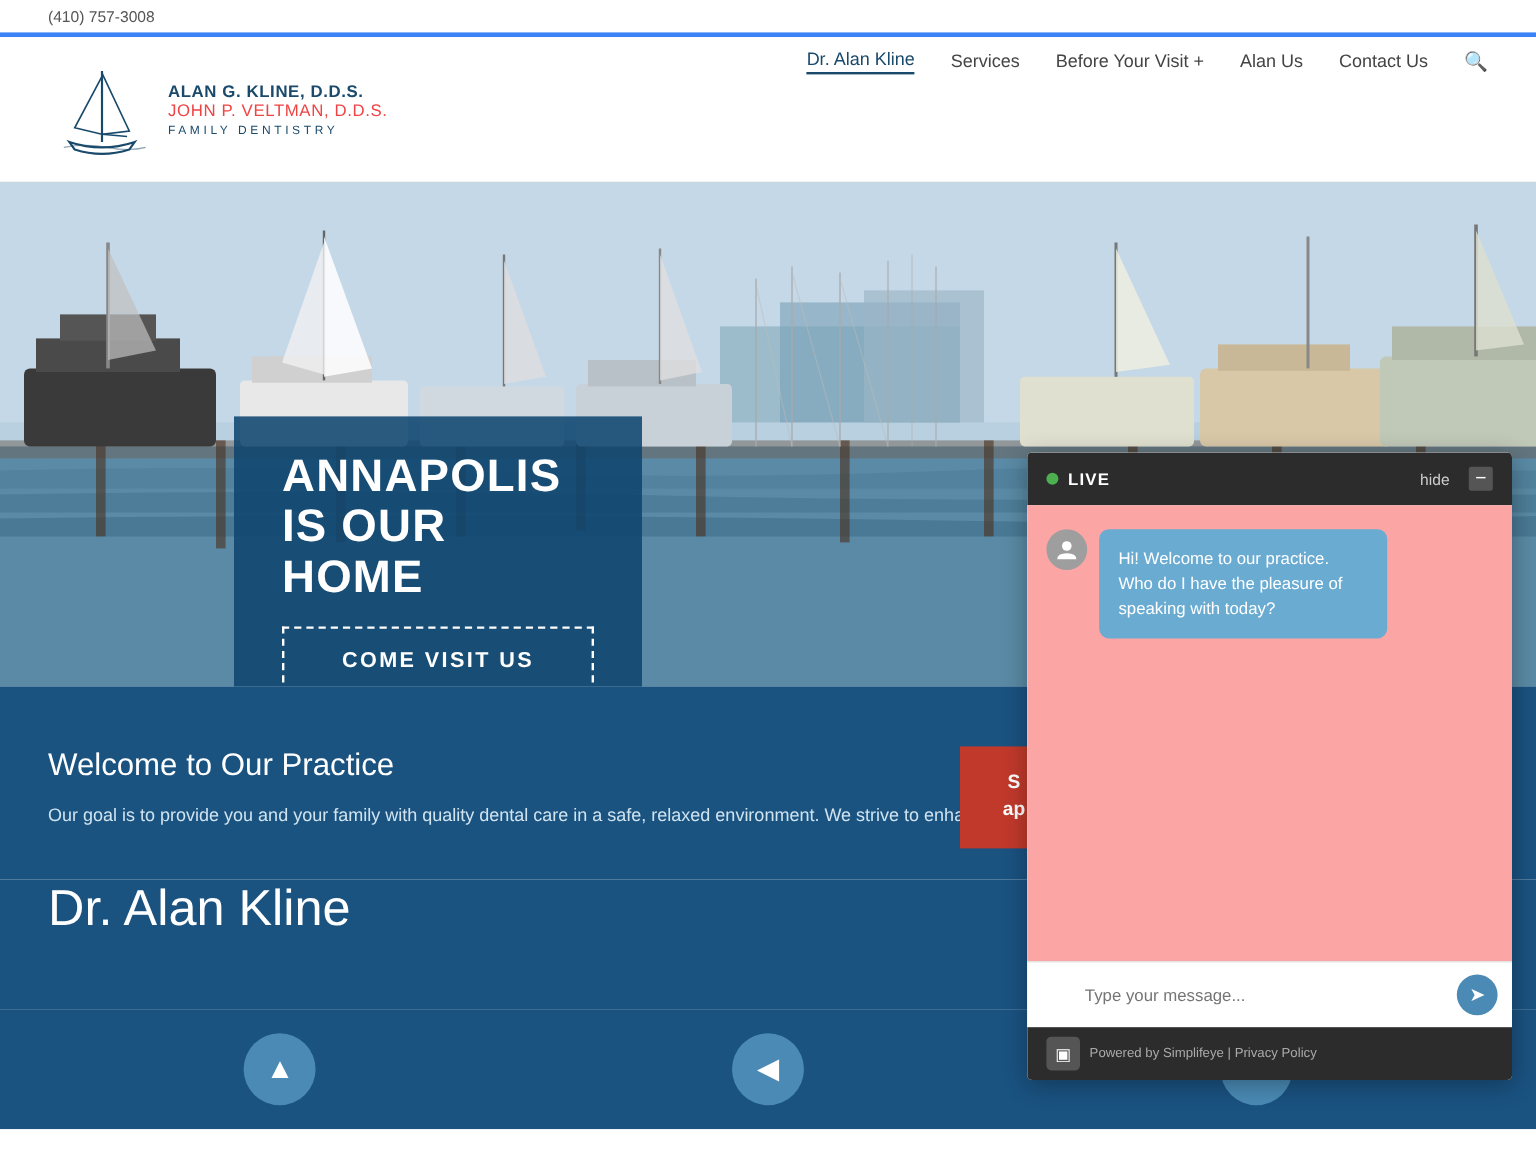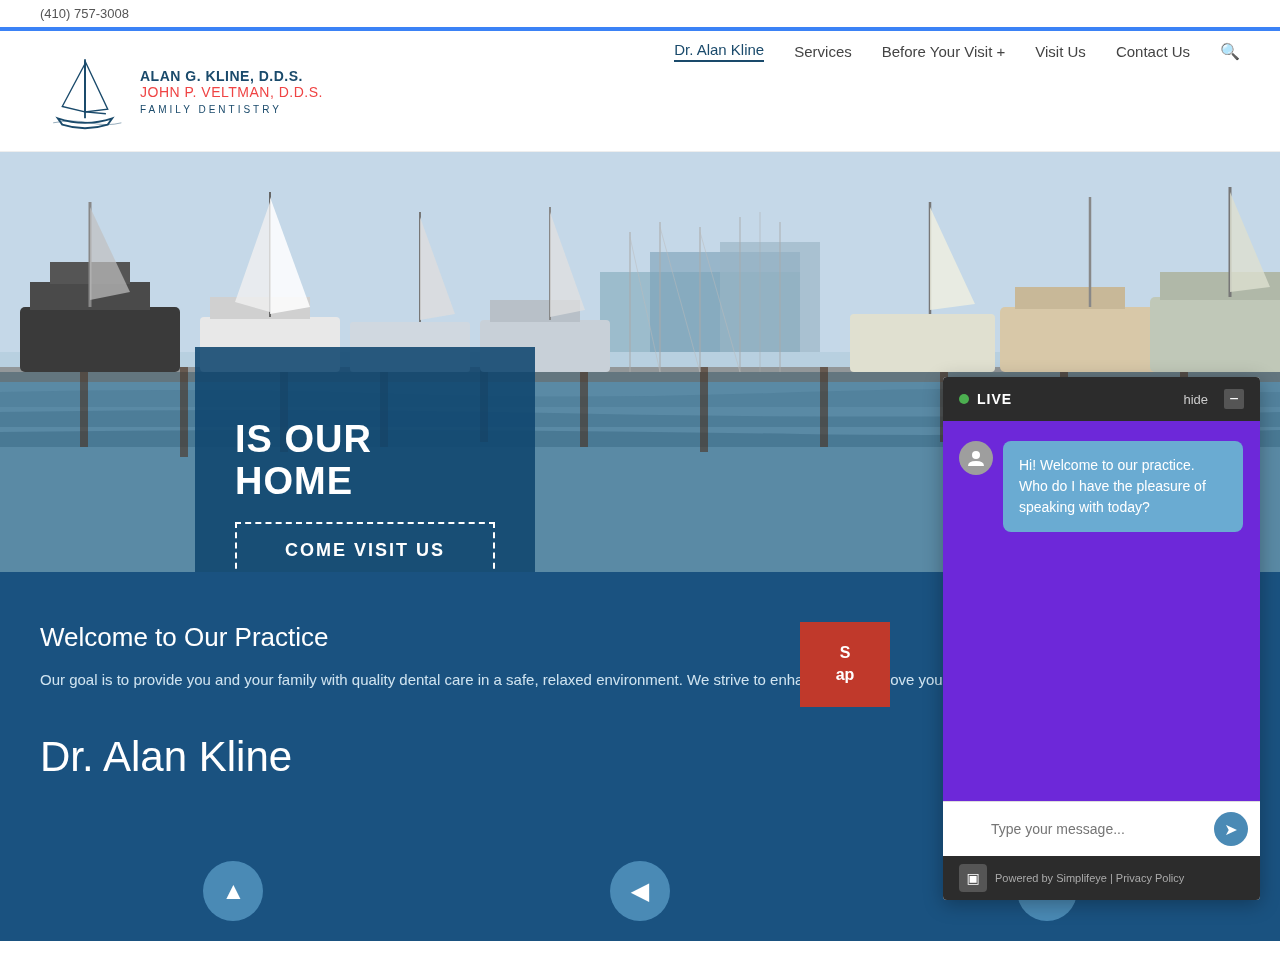--- a/index.html
+++ b/index.html
@@ -211,21 +211,21 @@
       font-size: 24px;
       color: #fff;
       cursor: pointer;
     }
 
     
     .chat-widget {
       position: fixed;
       bottom: 60px;
       right: 20px;
-      width: 317px;
+      width: 404px;
       background: #fff;
       border-radius: 4px;
       box-shadow: 0 4px 20px rgba(0,0,0,0.3);
       z-index: 1000;
       overflow: hidden;
       display: flex;
       flex-direction: column;
     }
 
     .chat-header {
@@ -268,21 +268,21 @@
       align-items: center;
       justify-content: center;
       font-size: 16px;
       color: #fff;
       cursor: pointer;
     }
 
     .chat-messages {
       min-height: 380px;
       max-height: 380px;
-      background: #6d28d9;
+      background: #fca5a5;
       padding: 20px 16px;
       display: flex;
       flex-direction: column;
       gap: 12px;
       overflow-y: auto;
     }
 
     .chat-message-row {
       display: flex;
       align-items: flex-start;
@@ -401,21 +401,21 @@
       <span class="name1">ALAN G. KLINE, D.D.S.</span>
       <span class="name2">JOHN P. VELTMAN, D.D.S.</span>
       <span class="subtitle">FAMILY  DENTISTRY</span>
     </div>
   </div>
 
   <nav>
     <a href="#" class="active">Dr. Alan Kline</a>
     <a href="#">Services</a>
     <a href="#">Before Your Visit +</a>
-    <a href="#">Visit Us</a>
+    <a href="#">Alan Us</a>
     <a href="#">Contact Us</a>
     <span class="search-icon">🔍</span>
   </nav>
 </div>
 
 <div class="hero">
 
   <svg class="hero-bg" viewBox="0 0 1280 420" xmlns="http://www.w3.org/2000/svg" preserveAspectRatio="xMidYMid slice">
 
     <rect width="1280" height="420" fill="#b8d0e0"></rect>
@@ -487,21 +487,21 @@
     <line x1="780" y1="70" x2="780" y2="220" stroke="#aaa" stroke-width="1.5" opacity="0.6"></line>
     <line x1="760" y1="60" x2="760" y2="220" stroke="#aaa" stroke-width="1" opacity="0.5"></line>
 
     <line x1="630" y1="85" x2="660" y2="220" stroke="#bbb" stroke-width="1" opacity="0.5"></line>
     <line x1="660" y1="75" x2="700" y2="220" stroke="#bbb" stroke-width="1" opacity="0.5"></line>
     <line x1="700" y1="80" x2="740" y2="220" stroke="#bbb" stroke-width="1" opacity="0.5"></line>
   </svg>
 
   <div class="hero-overlay">
     <h1>
-      <br>
+      <span>ANNAPOLIS</span><br>
       <span>IS OUR HOME</span>
     </h1>
     <div class="hero-cta">COME  VISIT  US</div>
   </div>
 </div>
 
 <div class="main-content">
   <div class="main-left">
     <h2>Welcome to Our Practice</h2>
     <p>Our goal is to provide you and your family with quality dental care in a safe, relaxed environment. We strive to enhance and improve your total oral health and well-being.</p>

